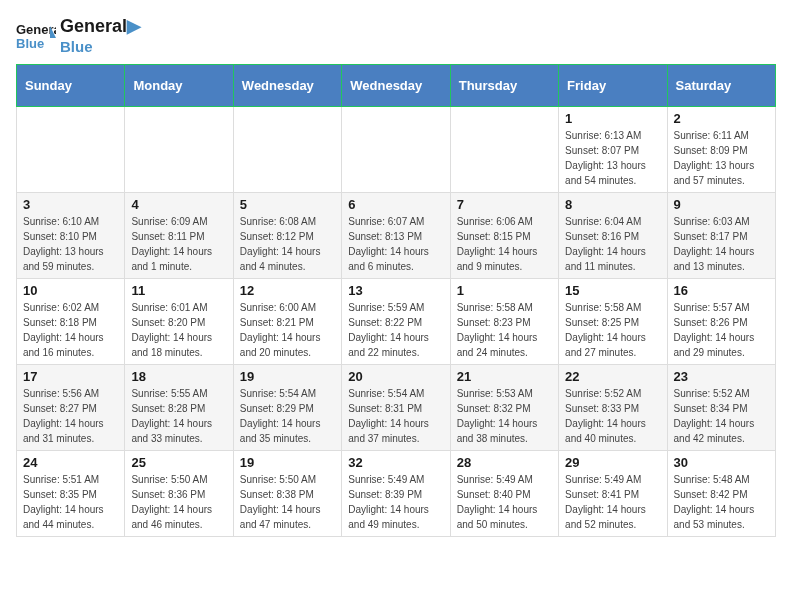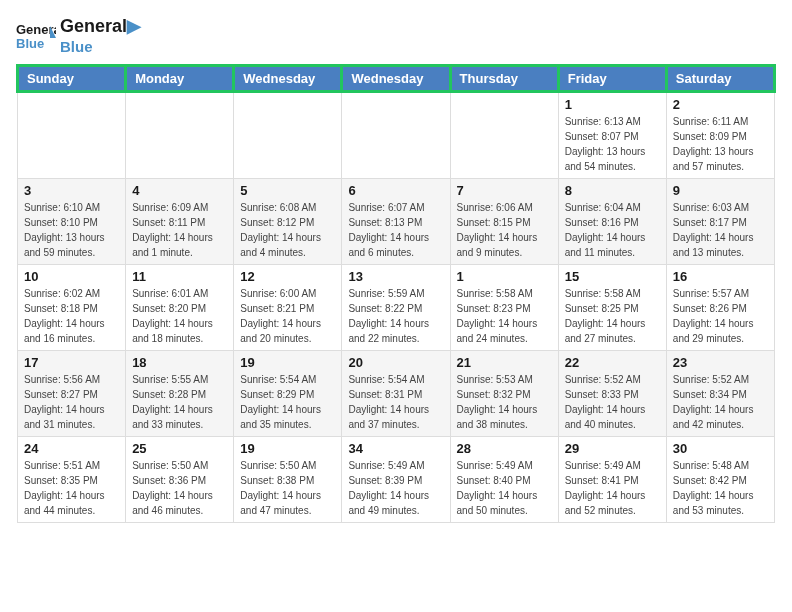--- a/index.html
+++ b/index.html
@@ -41,23 +41,23 @@
     .calendar {
       width: 100%;
       border-collapse: collapse;
       border: 1px solid #ccc;
     }
     .calendar th {
       background-color: #4a7fc1;
       color: #fff;
       font-size: 13px;
       font-weight: bold;
-      padding: 4px 8px;
+      padding: 13px 8px;
       text-align: left;
-      border: 3px solid #22c55e;
+      border: 1px solid #22c55e;
     }
     .calendar td {
       vertical-align: top;
       padding: 4px 6px;
       border: 1px solid #ddd;
       font-size: 11px;
       color: #333;
       width: calc(100% / 7);
       min-height: 80px;
       background: #fff;
@@ -229,21 +229,21 @@
         </td>
         <td>
           <span class="day-num">25</span>
           <div class="day-info">Sunrise: 5:50 AM<br>Sunset: 8:36 PM<br>Daylight: 14 hours<br>and 46 minutes.</div>
         </td>
         <td>
           <span class="day-num">19</span>
           <div class="day-info">Sunrise: 5:50 AM<br>Sunset: 8:38 PM<br>Daylight: 14 hours<br>and 47 minutes.</div>
         </td>
         <td>
-          <span class="day-num">34</span>
+          <span class="day-num">32</span>
           <div class="day-info">Sunrise: 5:49 AM<br>Sunset: 8:39 PM<br>Daylight: 14 hours<br>and 49 minutes.</div>
         </td>
         <td>
           <span class="day-num">28</span>
           <div class="day-info">Sunrise: 5:49 AM<br>Sunset: 8:40 PM<br>Daylight: 14 hours<br>and 50 minutes.</div>
         </td>
         <td>
           <span class="day-num">29</span>
           <div class="day-info">Sunrise: 5:49 AM<br>Sunset: 8:41 PM<br>Daylight: 14 hours<br>and 52 minutes.</div>
         </td>

